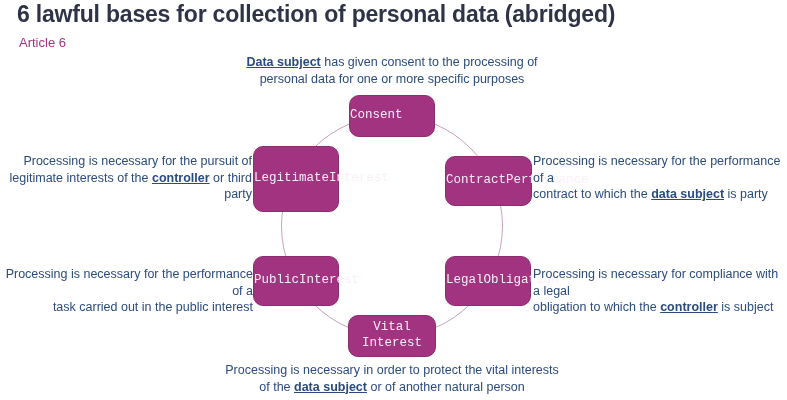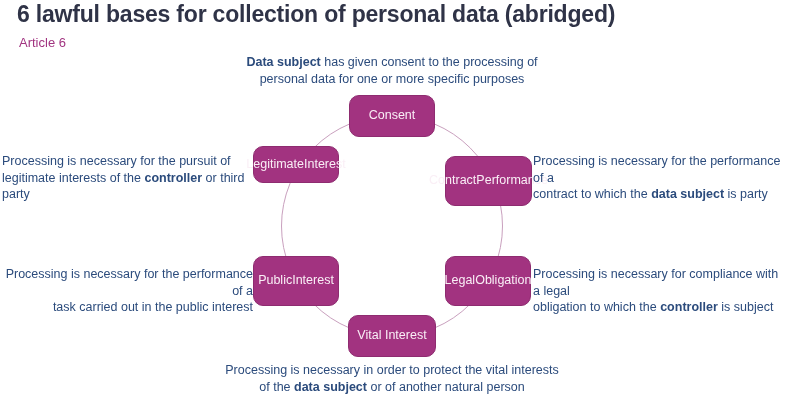--- a/index.html
+++ b/index.html
@@ -45,44 +45,45 @@
   .node {
     position: absolute;
     background: var(--box_fill, #A23380);
     border: 1px solid var(--box_border, #8E2C70);
     border-radius: 10px;
     color: var(--box_text, #FAEFF6);
     font-size: 12.5px;
     line-height: 1.25;
     display: flex;
     align-items: center;
-    justify-content: center;
     text-align: center;
     box-sizing: border-box;
+    font-family: Liberation Mono, monospace;
   }
   .n-consent            { left: 349px; top: 95px;  width: 86px; height: 42px; }
   .n-contract           { left: 445px; top: 156px; width: 87px; height: 50px; }
   .n-legal              { left: 445px; top: 256px; width: 86px; height: 50px; }
   .n-vital              { left: 348px; top: 315px; width: 88px; height: 42px; }
   .n-public             { left: 253px; top: 256px; width: 86px; height: 50px; }
-  .n-legitimate         { left: 253px; top: 146px; width: 86px; height: 37px; }
+  .n-legitimate         { left: 253px; top: 146px; width: 86px; height: 66px; }
   .caption {
     position: absolute;
     color: var(--body_text, #2B4B7C);
     font-size: 12.5px;
     line-height: 16.5px;
   }
   .caption .em {
     font-weight: bold;
+    text-decoration: underline;
   }
   .c-top          { left: 212px; top: 54px;  width: 360px; text-align: center; }
   .c-right-top    { left: 533px; top: 153px; width: 252px; text-align: left; }
   .c-right-bottom { left: 533px; top: 266px; width: 254px; text-align: left; }
   .c-bottom       { left: 197px; top: 362px; width: 390px; text-align: center; }
-  .c-left-top     { left: 2px;   top: 153px; width: 250px; }
+  .c-left-top     { left: 2px;   top: 153px; width: 250px; text-align: right; }
   .c-left-bottom  { left: 0px;   top: 266px; width: 253px; text-align: right; }
 </style>
 </head>
 <body>
 
 <div class="slide">
 
   <h1 class="title">6 lawful bases for collection of personal data (abridged)</h1>
   <div class="subtitle">Article 6</div>
 

